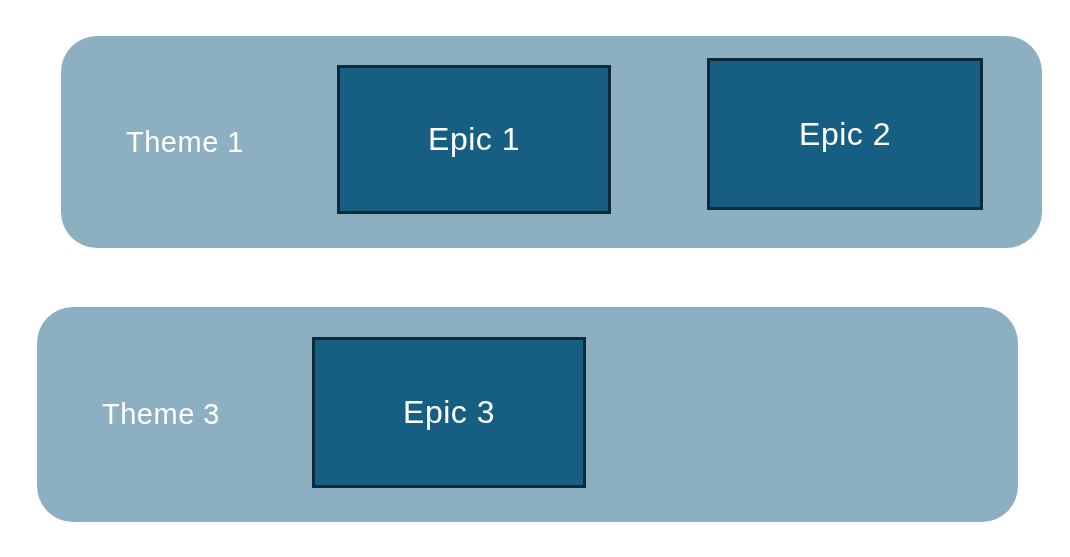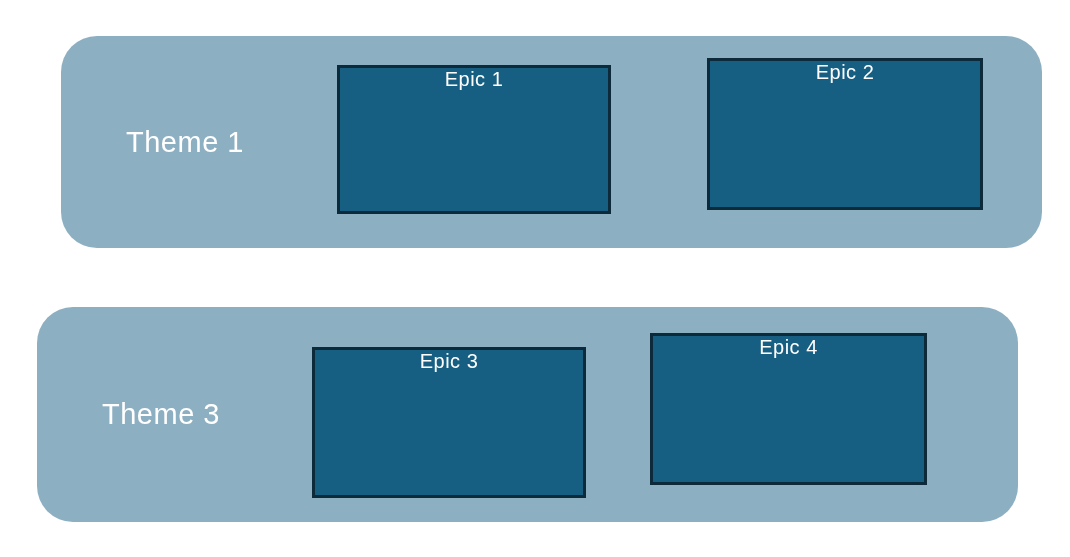--- a/index.html
+++ b/index.html
@@ -43,31 +43,31 @@
     font-size: 29px;
     font-weight: 400;
     letter-spacing: 0.5px;
     white-space: nowrap;
   }
   .epic {
     position: absolute;
     background: var(--epic-fill);
     border: 3px solid var(--epic-border);
     display: flex;
-    align-items: flex-start;
+    align-items: center;
     justify-content: center;
     color: var(--text-color);
-    font-size: 20px;
+    font-size: 32px;
     font-weight: 400;
     letter-spacing: 0.5px;
   }
   
   .epic-1 { left: 276px; top: 29px; width: 274px; height: 149px; }
   .epic-2 { left: 646px; top: 22px; width: 276px; height: 152px; }
-  .epic-3 { left: 275px; top: 30px; width: 274px; height: 151px; margin-top: 10px; }
+  .epic-3 { left: 275px; top: 30px; width: 274px; height: 151px; }
   .epic-4 { left: 613px; top: 26px; width: 277px; height: 152px; }
 </style>
 </head>
 <body>
 
 <div class="canvas">
 
   <div class="theme theme-1">
     <div class="theme-label">Theme 1</div>
     <div class="epic epic-1">
@@ -76,18 +76,15 @@
     <div class="epic epic-2">
       <span>Epic 2</span>
     </div>
   </div>
 
   <div class="theme theme-2">
     <div class="theme-label">Theme 3</div>
     <div class="epic epic-3">
       <span>Epic 3</span>
     </div>
-    <div class="epic epic-4">
-      <span>Epic 4</span>
-    </div>
   </div>
 
 </div>
 
 </body></html>

